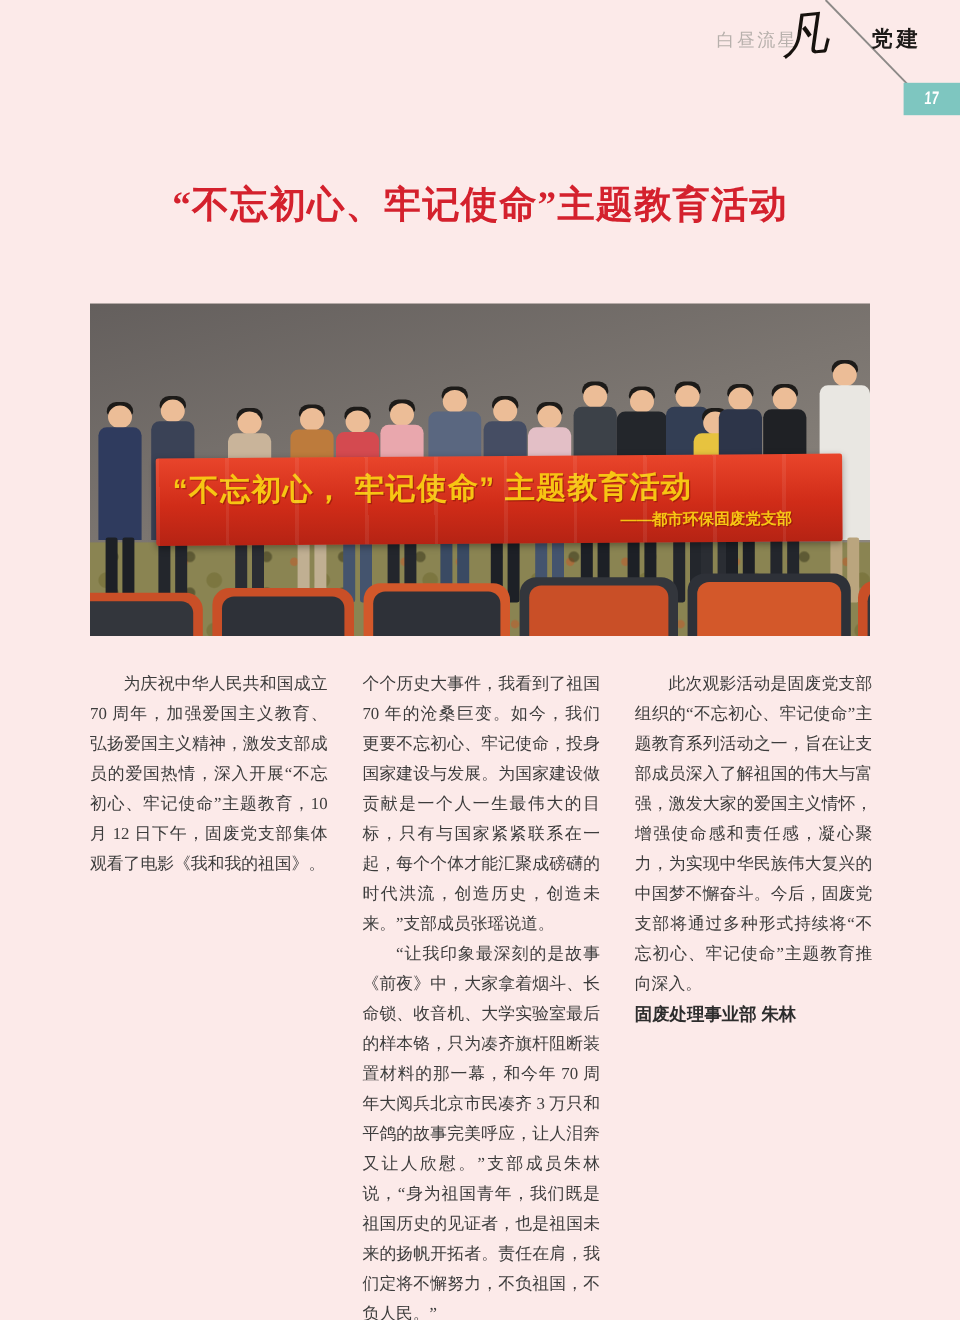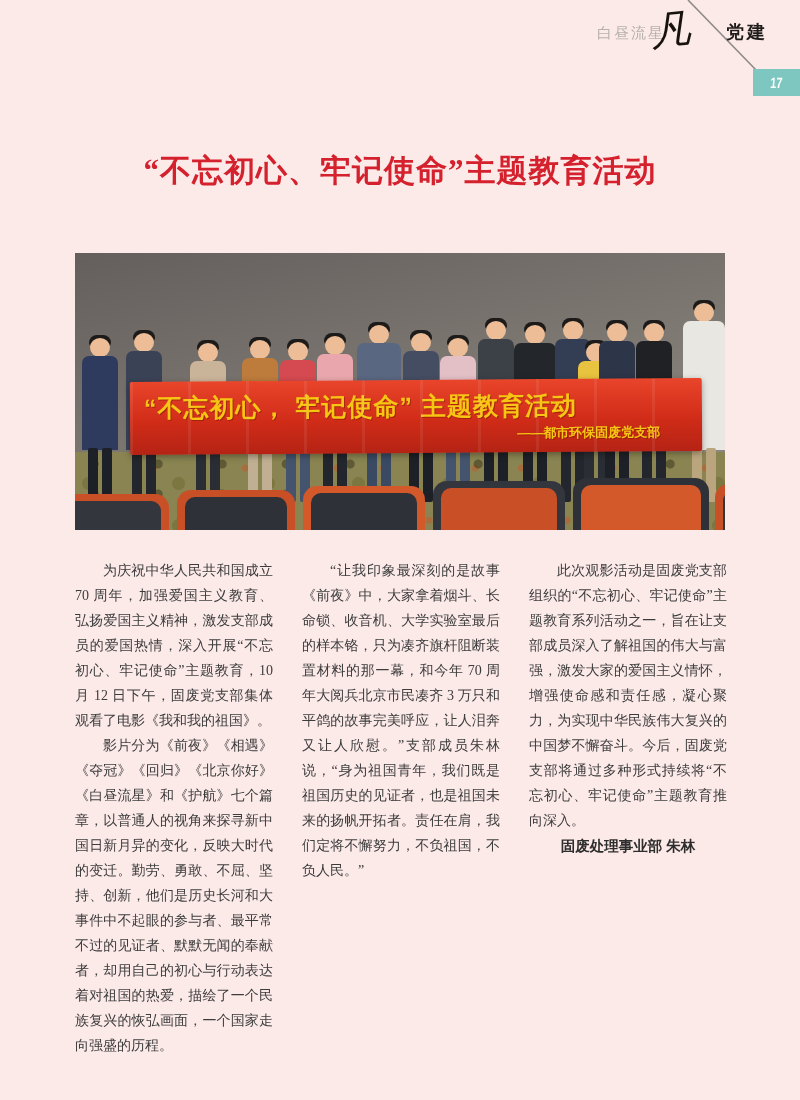--- a/index.html
+++ b/index.html
@@ -54,21 +54,21 @@
   .seats{position:absolute;inset:0;z-index:6;}
   .seat{position:absolute;bottom:-4px;border-radius:14px 14px 0 0;}
   .seat .cushion{position:absolute;left:8px;right:8px;top:7px;bottom:0;border-radius:10px 10px 0 0;}
 
   
   .article{position:absolute;left:75px;top:558px;width:652px;display:flex;gap:29px;}
   .col{flex:1;min-width:0;}
   .col p{margin:0;font-size:14px;line-height:25px;text-align:justify;color:#3c3c3c;
     font-family:"Liberation Serif","DejaVu Serif",serif;}
   .col p.indent{text-indent:2em;}
-  .col p.byline{text-align:center;font-weight:bold;text-indent:0;
+  .col p.byline{text-align:left;font-weight:bold;text-indent:0;
     font-family:"Liberation Sans","DejaVu Sans",sans-serif;font-size:14.5px;color:#2d2d2d;margin-top:1px;}
 </style>
 </head>
 <body>
 
 <div class="page">
 
   <div class="mag-name">白昼流星</div>
   <div class="logo-glyph">凡</div>
   <svg class="diag-line" width="800" height="110">
@@ -220,23 +220,23 @@
         </div>
         <div class="seat" style="left: 640px; width: 60px; height: 50px; background: rgb(201, 79, 39);">
           <div class="cushion" style="background:#33363c"></div>
         </div>
       </div>
   </figure>
 
   <section class="article" id="columns">
     <div class="col">
         <p class="indent">为庆祝中华人民共和国成立 70 周年，加强爱国主义教育、弘扬爱国主义精神，激发支部成员的爱国热情，深入开展“不忘初心、牢记使命”主题教育，10 月 12 日下午，固废党支部集体观看了电影《我和我的祖国》。</p>
-        <p class="indent">影片分为《前夜》《相遇》《夺冠》《回归》《北京你好》《白昼流星》和《护航》七个篇章，以普通人的视角来探寻新中国日新月异的变化，反映大时代的变迁。勤劳、勇敢、不屈、坚持、创新，他们是历史长河和大事件中不起眼的参与者、最平常不过的见证者、默默无闻的奉献者，却用自己的初心与行动表达着对祖国的热爱，描绘了一个民族复兴的恢弘画面，一个国家走向强盛的历程。</p>
       </div>
     <div class="col">
+        <p class="">个个历史大事件，我看到了祖国 70 年的沧桑巨变。如今，我们更要不忘初心、牢记使命，投身国家建设与发展。为国家建设做贡献是一个人一生最伟大的目标，只有与国家紧紧联系在一起，每个个体才能汇聚成磅礴的时代洪流，创造历史，创造未来。”支部成员张瑶说道。</p>
         <p class="indent">“让我印象最深刻的是故事《前夜》中，大家拿着烟斗、长命锁、收音机、大学实验室最后的样本铬，只为凑齐旗杆阻断装置材料的那一幕，和今年 70 周年大阅兵北京市民凑齐 3 万只和平鸽的故事完美呼应，让人泪奔又让人欣慰。”支部成员朱林说，“身为祖国青年，我们既是祖国历史的见证者，也是祖国未来的扬帆开拓者。责任在肩，我们定将不懈努力，不负祖国，不负人民。”</p>
       </div>
     <div class="col">
         <p class="indent">此次观影活动是固废党支部组织的“不忘初心、牢记使命”主题教育系列活动之一，旨在让支部成员深入了解祖国的伟大与富强，激发大家的爱国主义情怀，增强使命感和责任感，凝心聚力，为实现中华民族伟大复兴的中国梦不懈奋斗。今后，固废党支部将通过多种形式持续将“不忘初心、牢记使命”主题教育推向深入。</p>
         <p class="byline">固废处理事业部 朱林</p>
       </div>
   </section>
 </div>
 
 </body></html>

